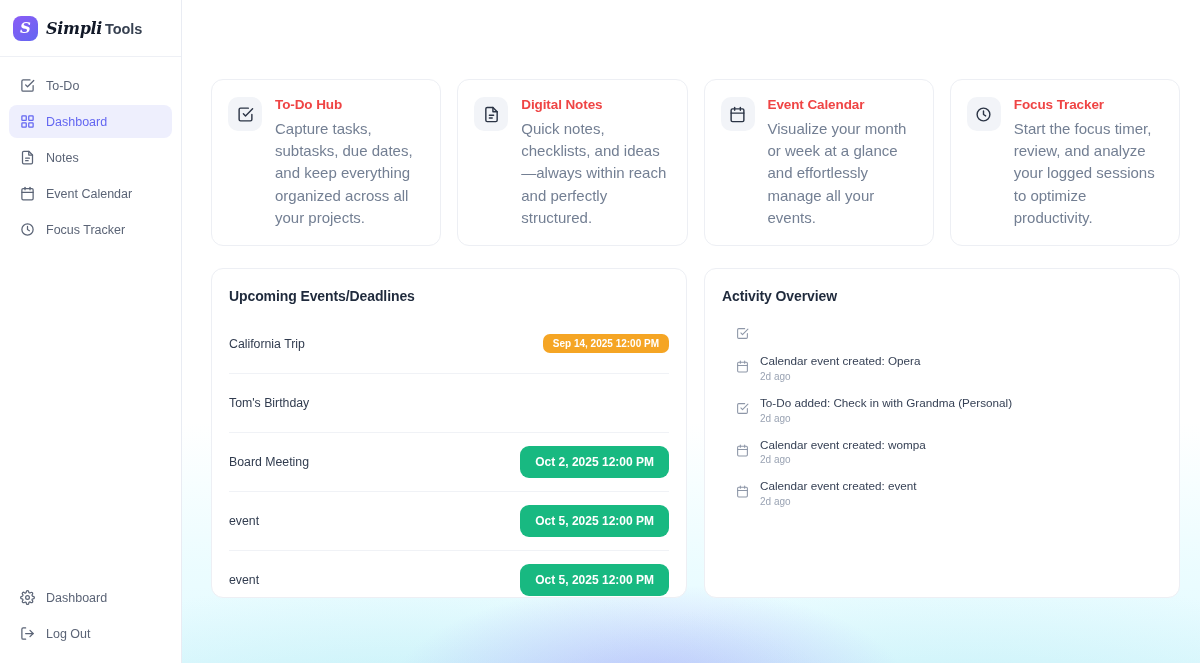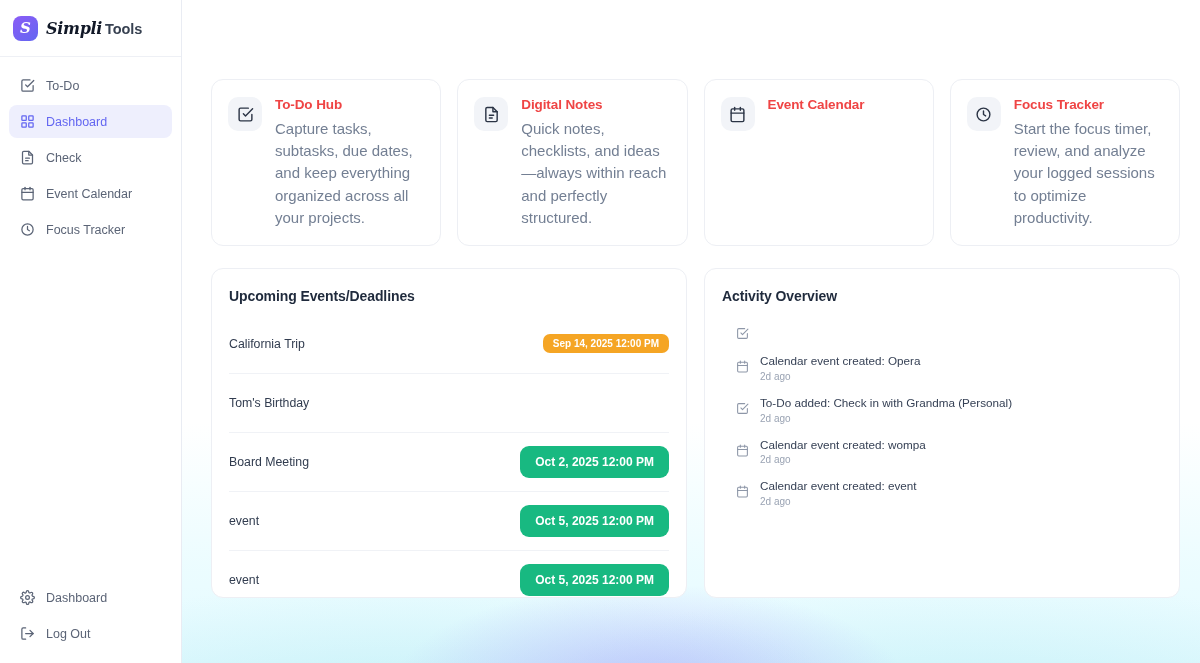--- a/index.html
+++ b/index.html
@@ -324,21 +324,21 @@
 
       <div class="nav-item">
         <span class="ico">
           <svg width="15" height="15" viewBox="0 0 24 24" fill="none" stroke="currentColor" stroke-width="2" stroke-linecap="round" stroke-linejoin="round">
             <path d="M14 2H6a2 2 0 0 0-2 2v16a2 2 0 0 0 2 2h12a2 2 0 0 0 2-2V8z"></path>
               <path d="M14 2v6h6"></path>
             <path d="M9 13h6"></path>
               <path d="M9 17h4"></path>
           </svg>
         </span>
-        <span>Check</span>
+        <span>Notes</span>
       </div>
 
       <div class="nav-item">
         <span class="ico">
           <svg width="15" height="15" viewBox="0 0 24 24" fill="none" stroke="currentColor" stroke-width="2" stroke-linecap="round" stroke-linejoin="round">
             <rect x="3" y="4" width="18" height="18" rx="2"></rect>
               <path d="M3 10h18"></path>
               <path d="M8 2v4"></path>
               <path d="M16 2v4"></path>
           </svg>
@@ -424,20 +424,21 @@
           <div class="card-icon">
             <svg width="17" height="17" viewBox="0 0 24 24" fill="none" stroke="currentColor" stroke-width="2" stroke-linecap="round" stroke-linejoin="round">
               <rect x="3" y="4" width="18" height="18" rx="2"></rect>
                 <path d="M3 10h18"></path>
                 <path d="M8 2v4"></path>
                 <path d="M16 2v4"></path>
             </svg>
           </div>
           <div>
             <div class="card-title">Event Calendar</div>
+            <div class="card-desc">Visualize your month or week at a glance and effortlessly manage all your events.</div>
           </div>
         </div>
 
         <div class="card">
           <div class="card-icon">
             <svg width="17" height="17" viewBox="0 0 24 24" fill="none" stroke="currentColor" stroke-width="2" stroke-linecap="round" stroke-linejoin="round">
               <circle cx="12" cy="12" r="9"></circle>
                 <path d="M12 7v5l3 2"></path>
             </svg>
           </div>

